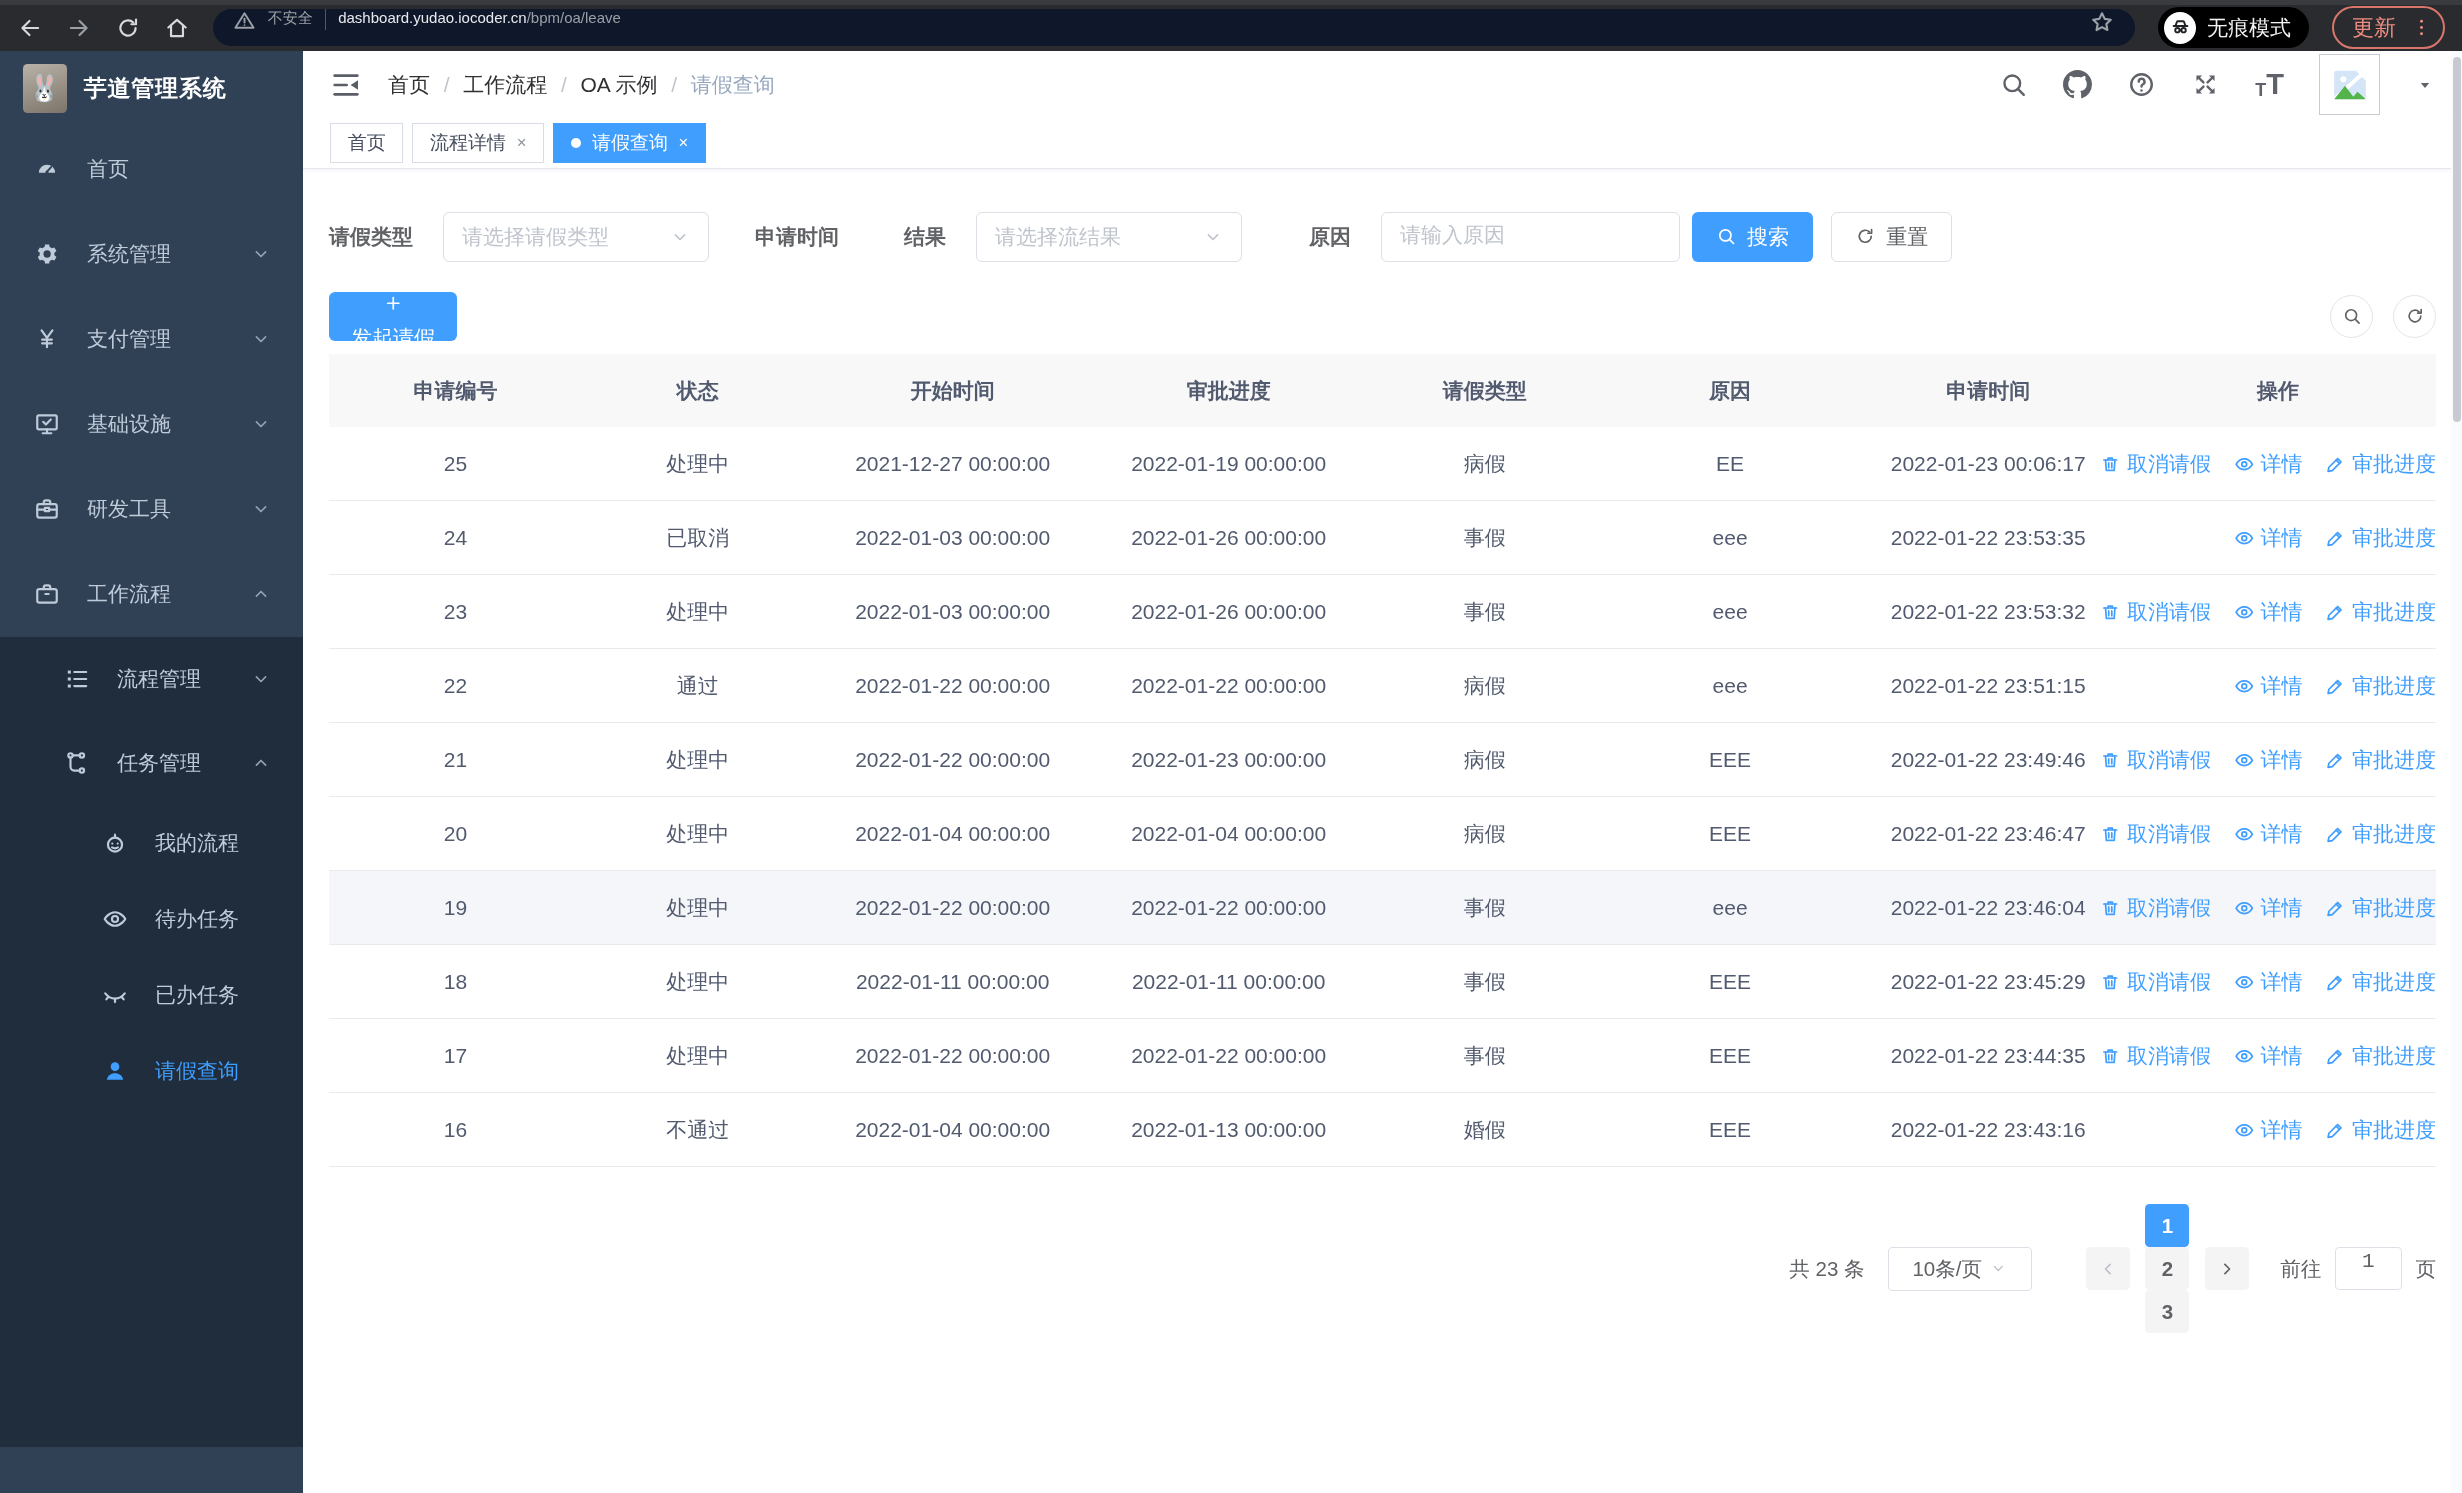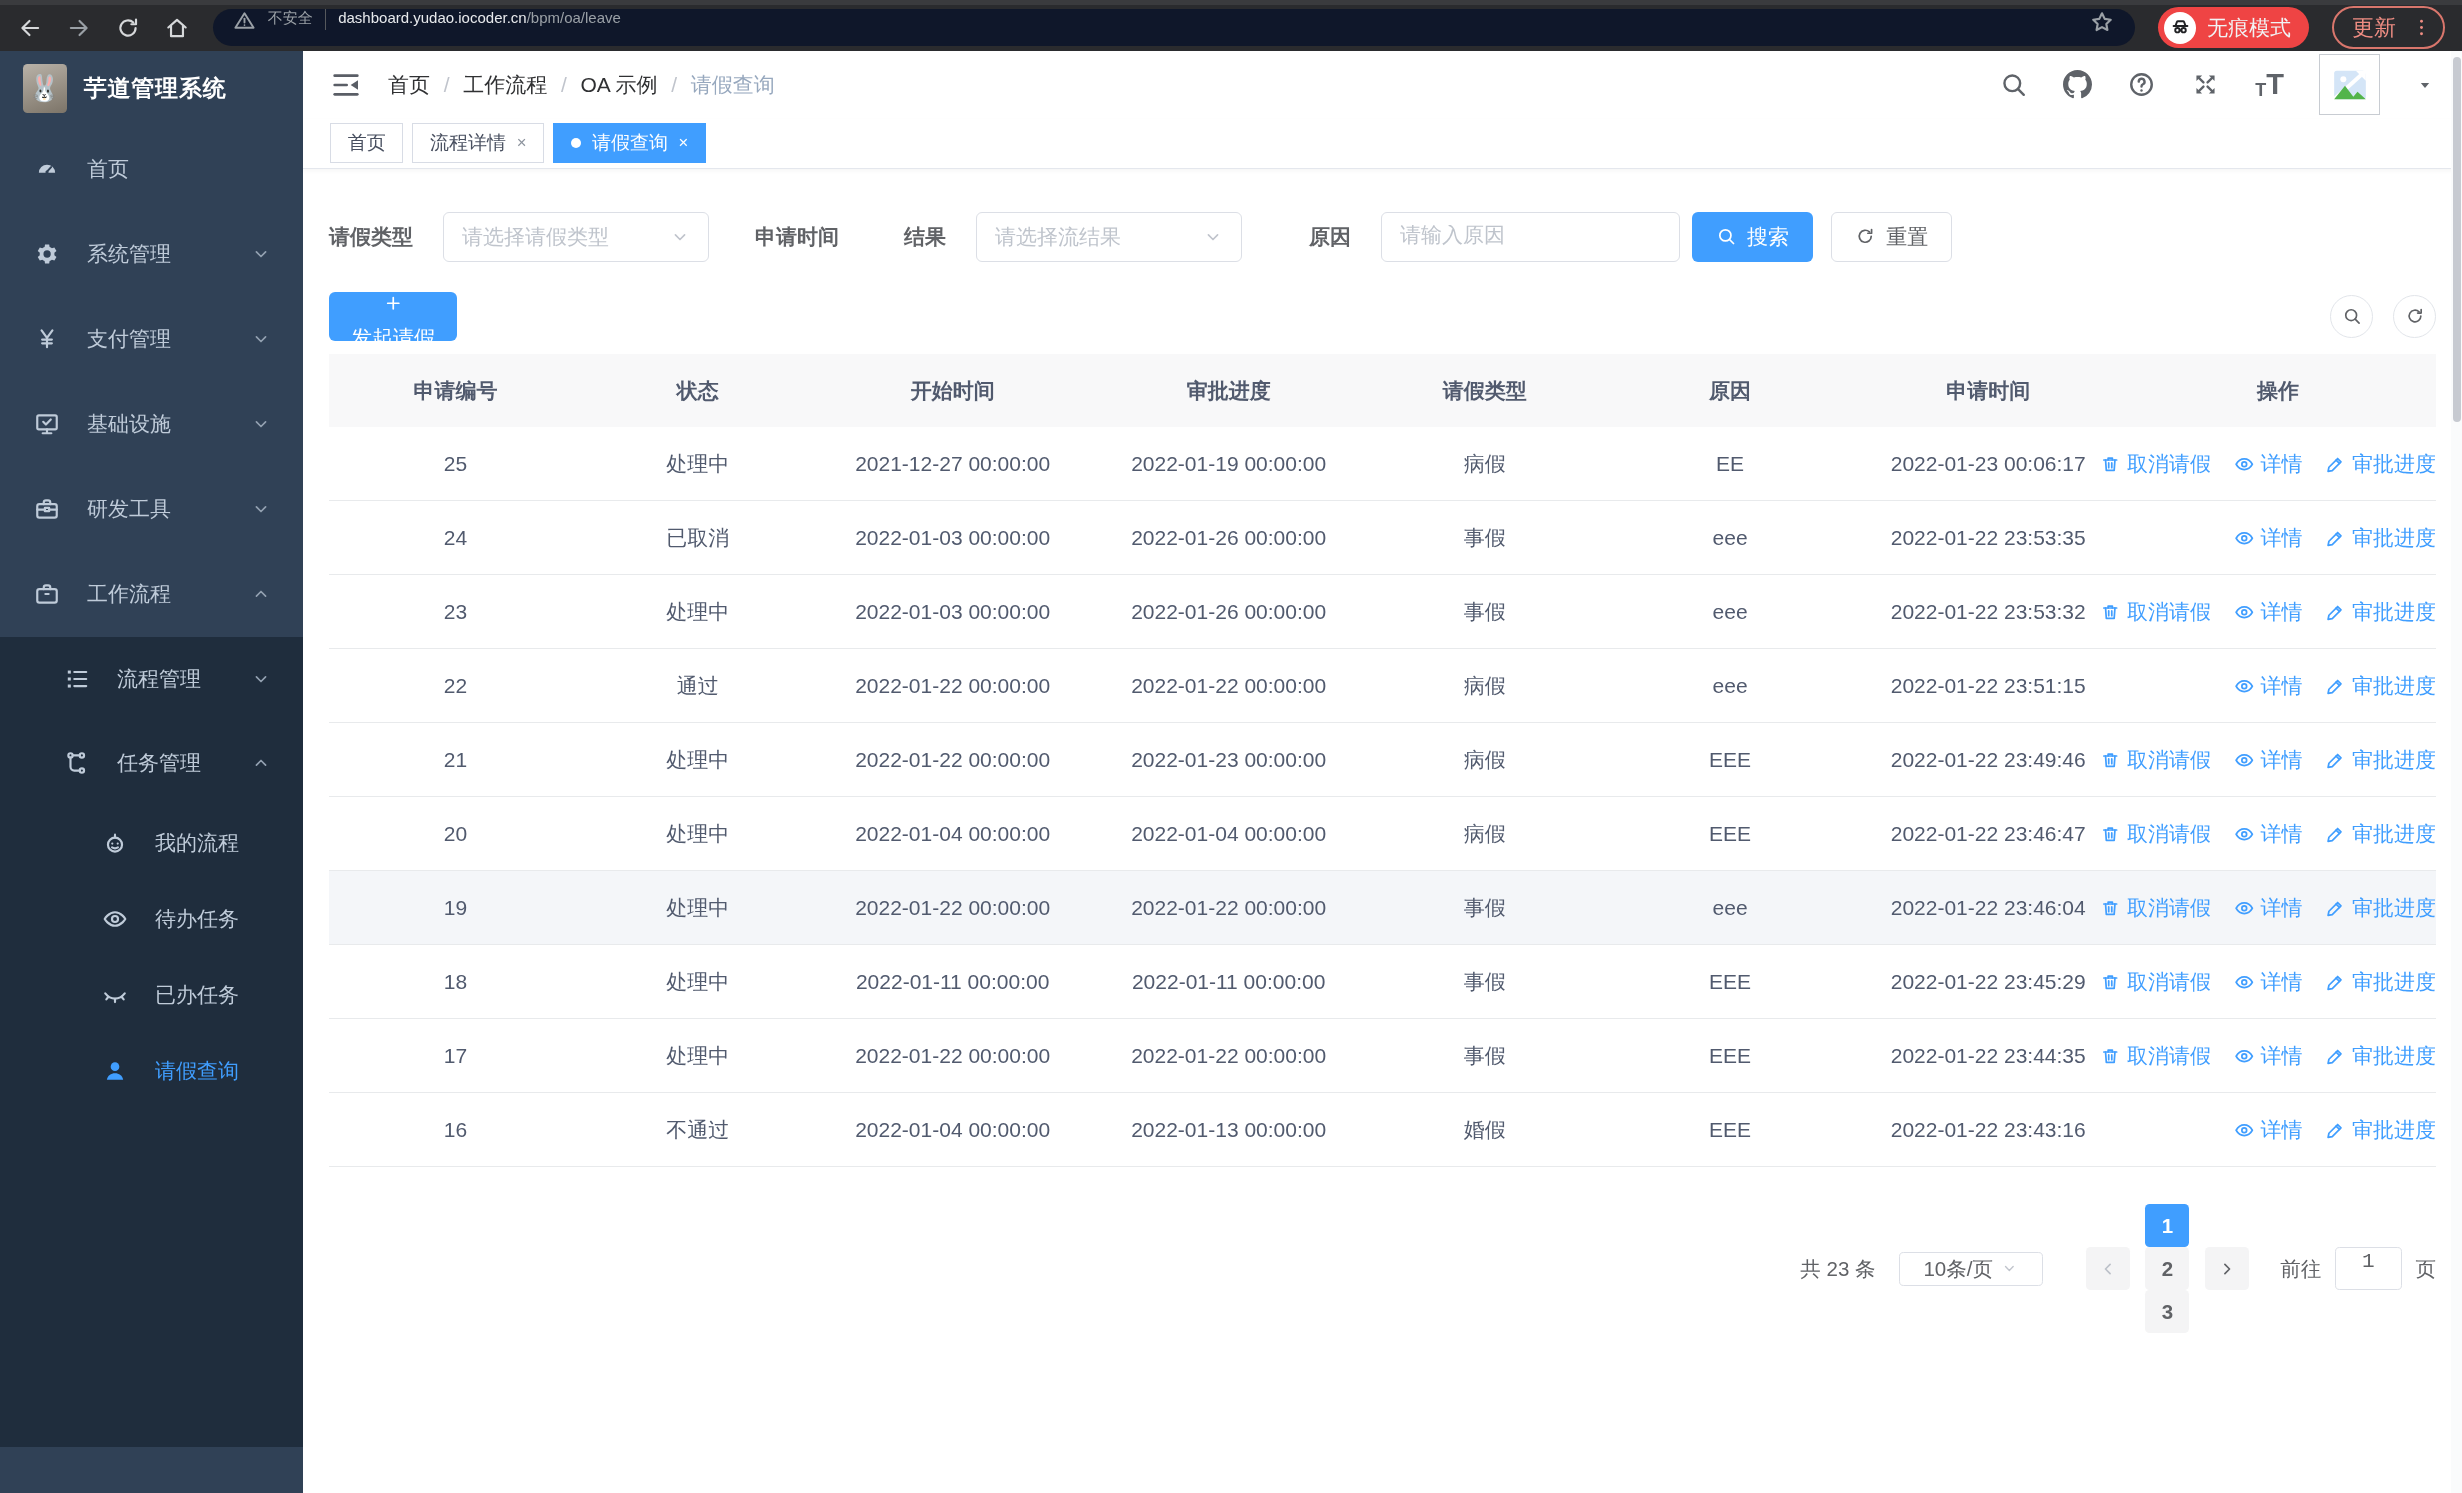--- a/index.html
+++ b/index.html
@@ -13,21 +13,21 @@
   .browser-bar { height:46px; background:#2a2b2e; display:flex; align-items:center;
     padding:0 16.7px; gap:23px; }
   .nav-ic { font-size:26px; color:#d6d8da; }
   .nav-ic.dim { color:#9aa0a6; }
   .omnibox { flex:1; height:37px; background:#0f172a; border-radius:20px; display:flex;
     align-items:flex-start; padding:0 20px; gap:12px; color:#9aa0a6; font-size:15px; }
   .omni-div { width:1.5px; height:21px; background:#55585c; }
   .url-domain { color:#e8eaed; }
   .url-path { color:#9aa0a6; }
   .omni-spacer { flex:1; }
-  .chip { display:flex; align-items:center; gap:10.6px; background:#ef4444; border-radius:760px;
+  .chip { display:flex; align-items:center; gap:10.6px; background:#000000; border-radius:760px;
     padding:4.6px 18px 4.6px 6px; color:#f1f3f4; font-size:21px; }
   .incog-circle { width:32px; height:32px; background:#fff; border-radius:50%; color:#202124;
     font-size:23px; display:flex; align-items:center; justify-content:center; }
   .update-pill { display:flex; align-items:center; gap:13.7px; border:2.3px solid #d9766c;
     border-radius:760px; padding:4.6px 10.6px 4.6px 18px; color:#ef8d83; font-size:22px; }
 
   
   .app { display:flex; height:1443px; position:relative; }
 
   
@@ -115,22 +115,22 @@
   .c4{width:11.3%;} .c5{width:12%;} .c6{width:12.5%;} .c7{width:15%;}
   .td.actions { display:flex; justify-content:flex-end; align-items:center; }
   .action { display:inline-flex; align-items:center; gap:6px; color:#409eff; margin-left:23px;
     cursor:pointer; white-space:nowrap; }
   .action .a-ic { font-size:20.5px; }
 
   
   .pager-row { margin-top:37px; display:flex; justify-content:flex-end; align-items:center;
     font-size:20.5px; color:#606266; }
   .pg-total { margin-right:23px; }
-  .pg-size { width:144px; height:34px; border:1.5px solid #dcdfe6; border-radius:4.6px;
-    display:flex; align-items:center; justify-content:center; gap:8px; margin-right:36px; }
+  .pg-size { width:144px; height:44px; border:1.5px solid #dcdfe6; border-radius:4.6px;
+    display:flex; align-items:center; justify-content:center; gap:8px; margin-right:47px; }
   .pg-size .chev-sm { color:#c0c4cc; font-size:16.7px; }
   .pg-btn { min-width:44px; height:43px; margin:0 7.6px; background:#f4f4f5; border-radius:4.6px;
     display:flex; align-items:center; justify-content:center; font-weight:700; color:#606266;
     cursor:pointer; padding:0 6px; }
   .pg-btn.arrow { font-size:20px; }
   .pg-btn.disabled { color:#bcc1c9; }
   .pg-btn.active { background:#409eff; color:#fff; }
   .pg-goto { margin-left:24px; display:flex; align-items:center; gap:13.7px; }
   .pg-input { width:67px; height:43px; border:1.5px solid #dcdfe6; border-radius:4.6px; text-align:center; }
   .pg-input input { text-align:center; }

